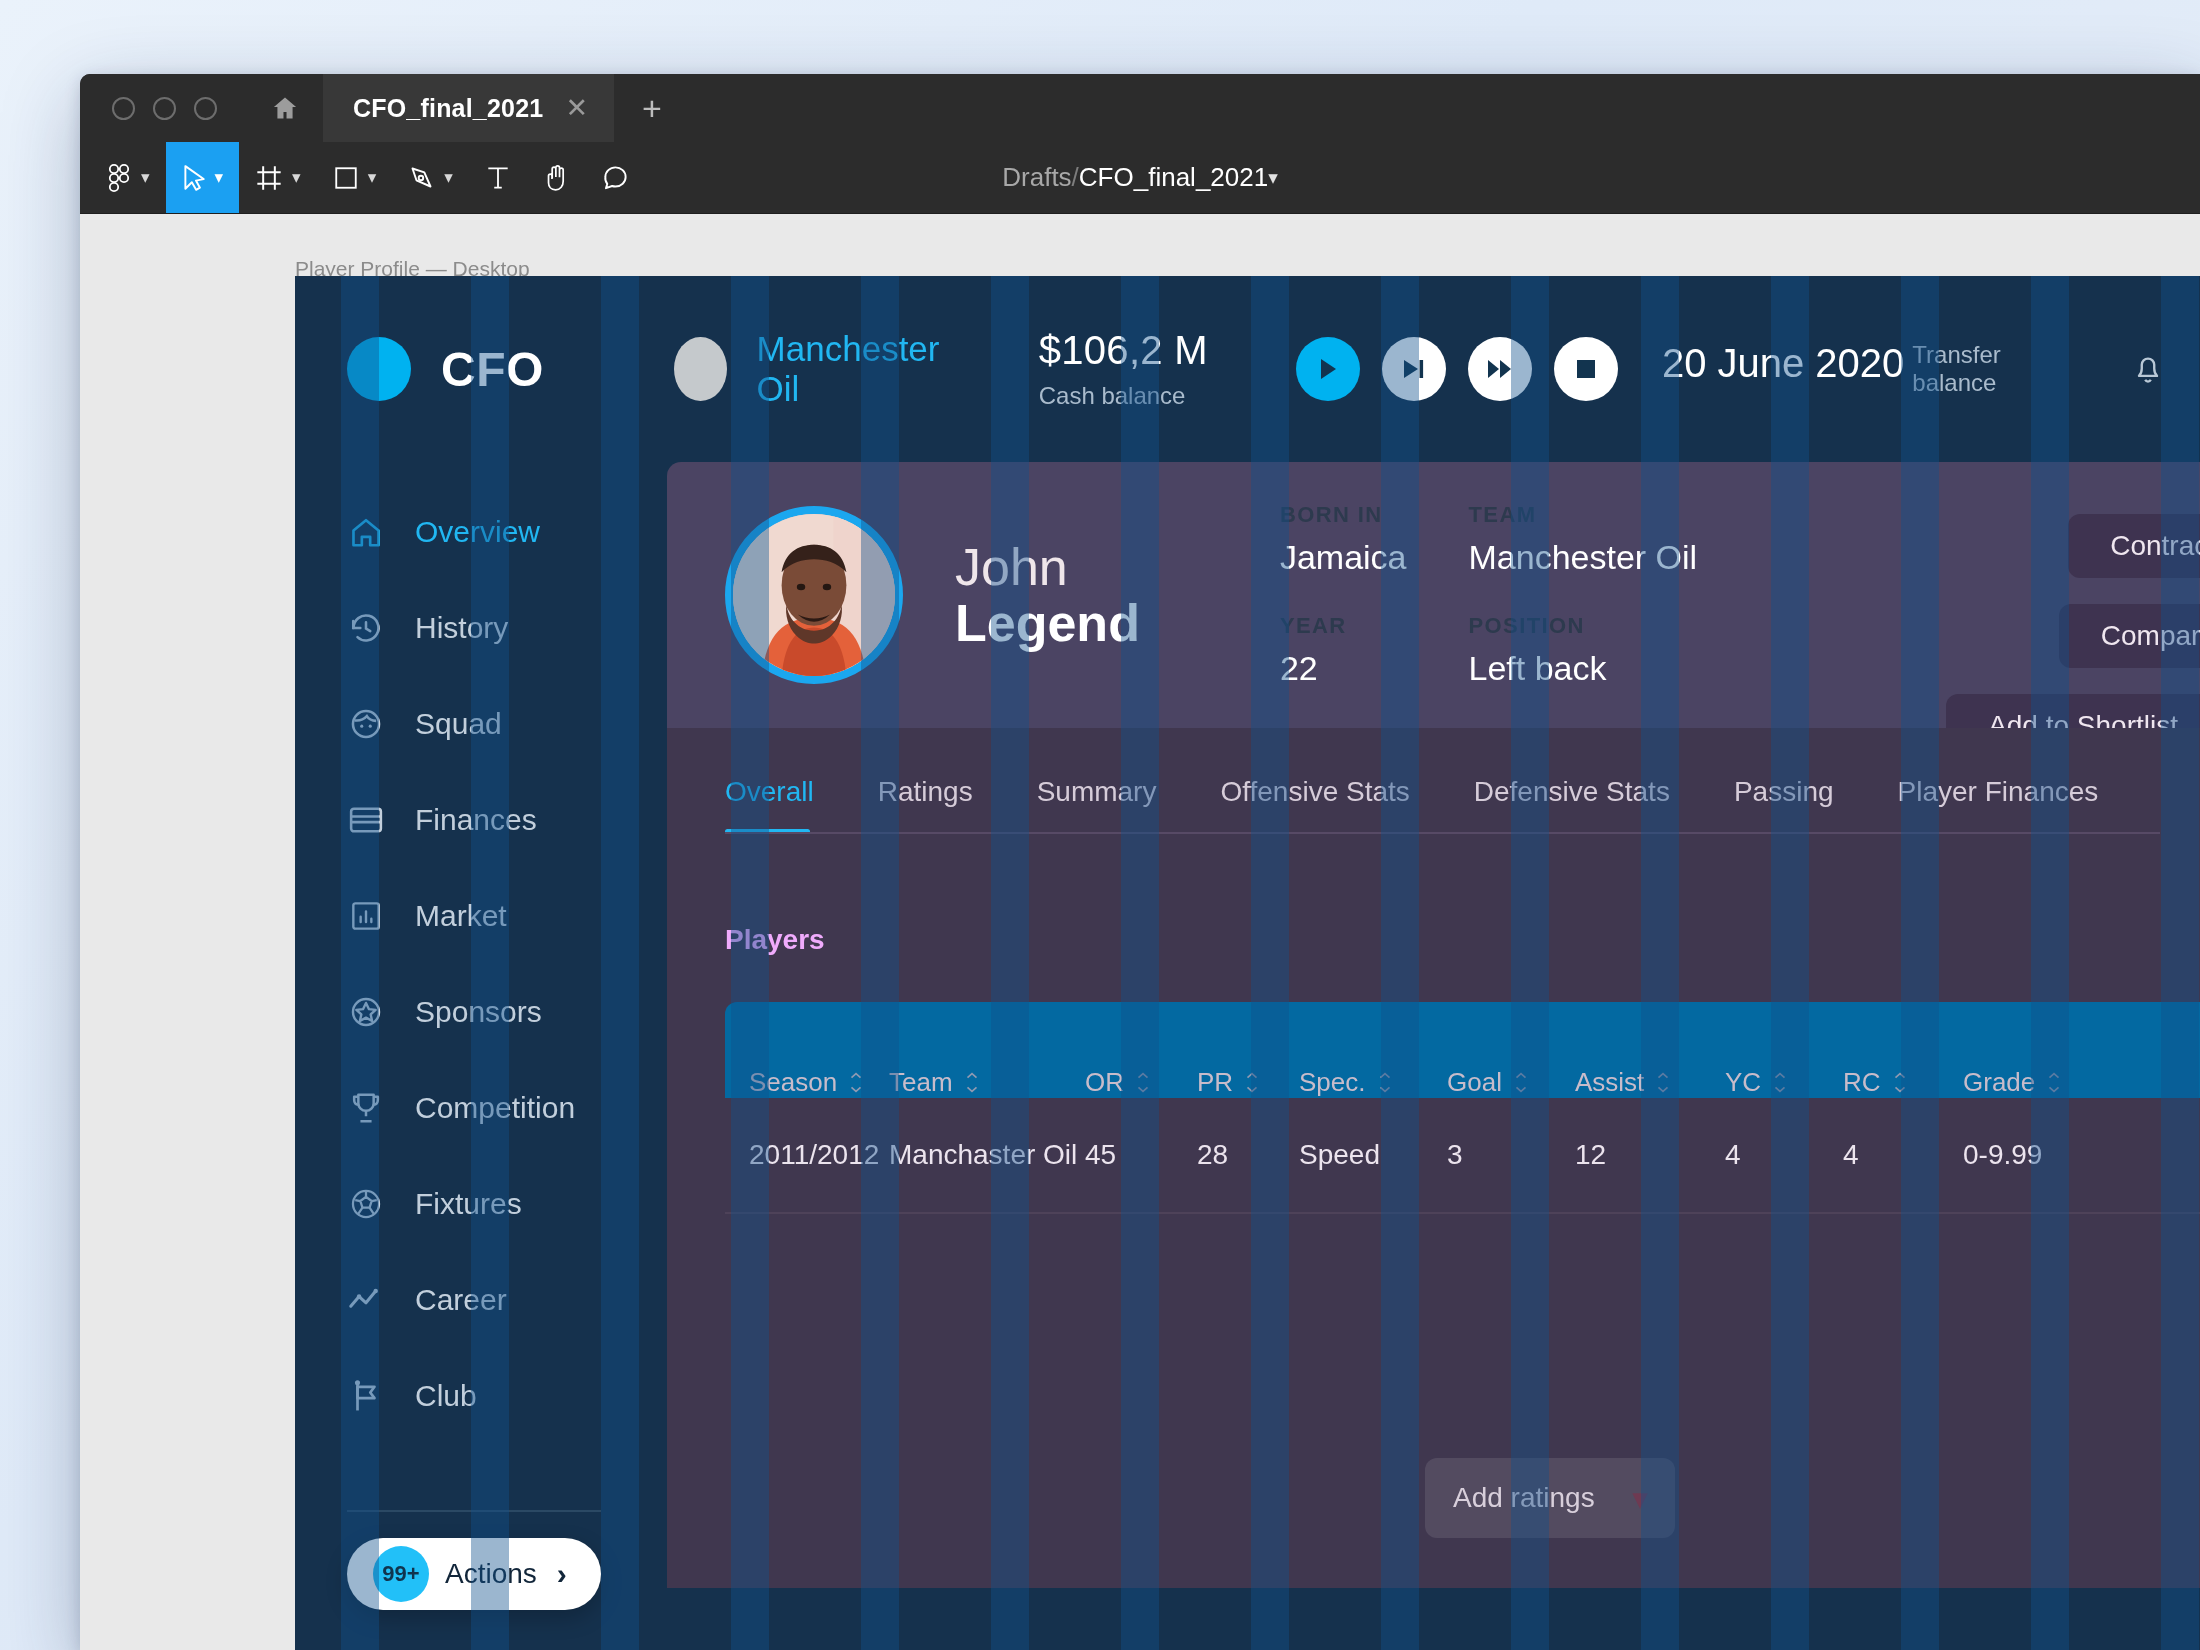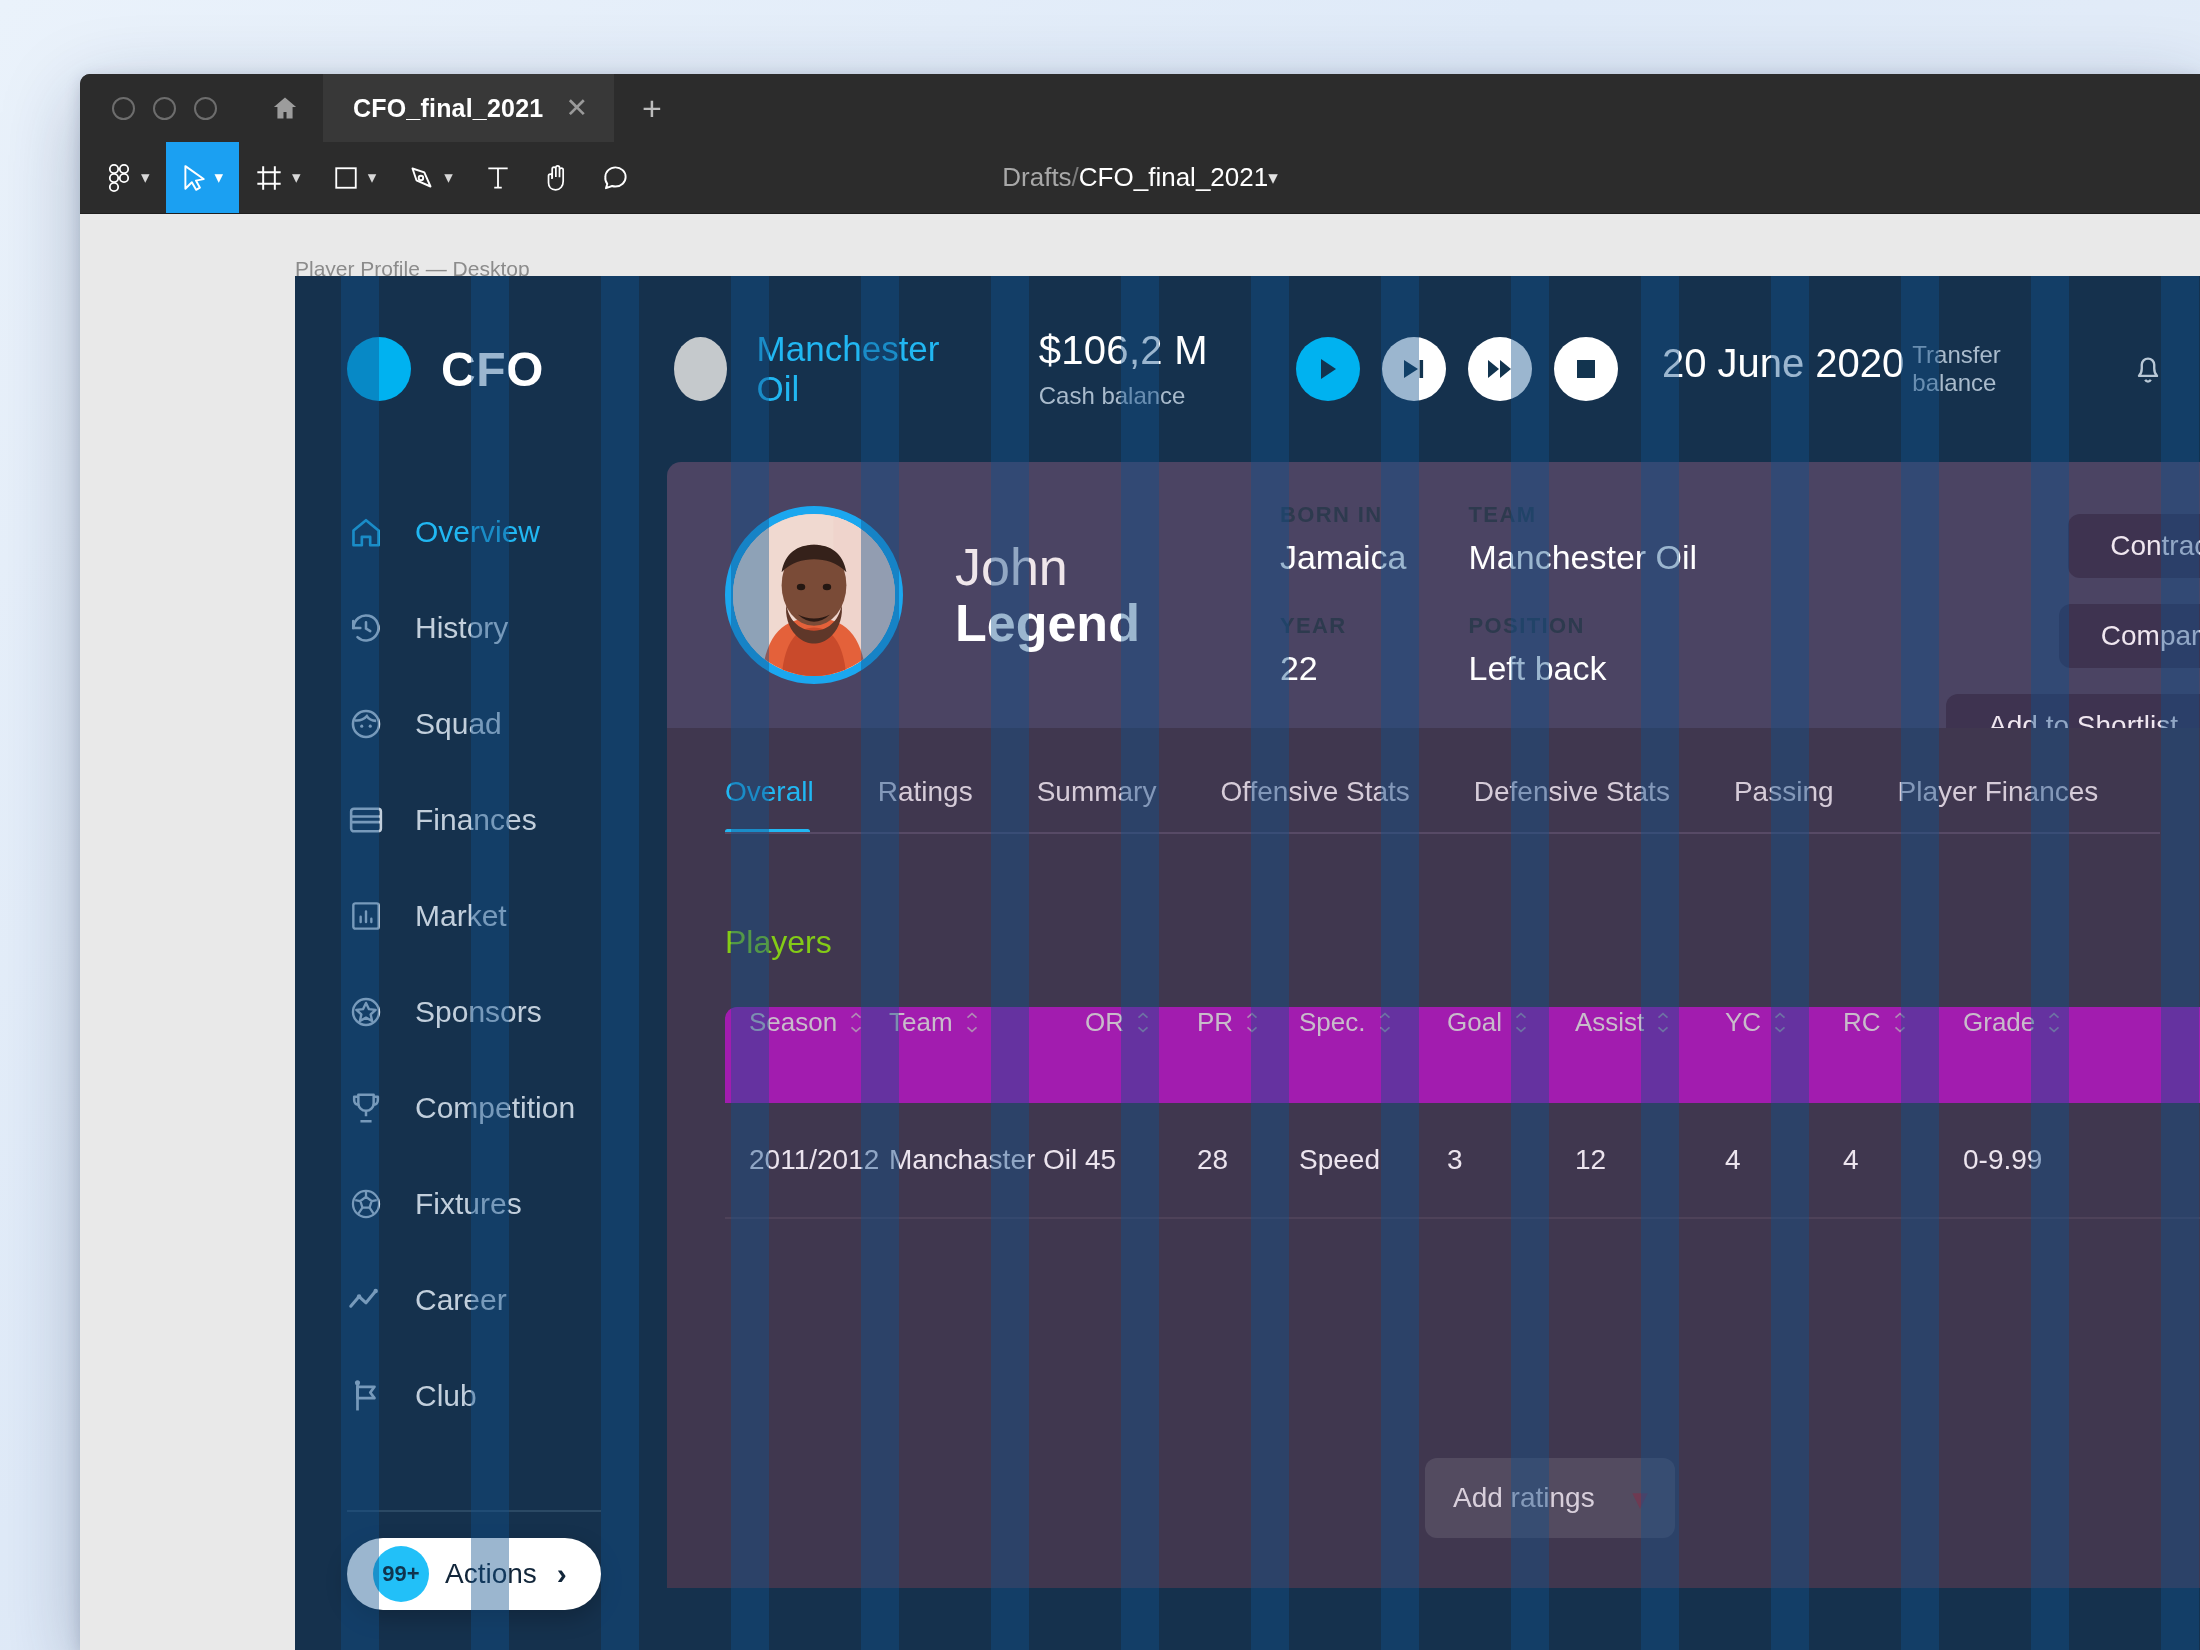--- a/index.html
+++ b/index.html
@@ -227,27 +227,27 @@
   .tab-item.active { color: #21b7f2; }
   .tab-item.active::after {
     content:""; position:absolute; left: 0; right: 4px; bottom: 0;
     height: 5px; background: #21b7f2; border-radius: 3px;
   }
   .tabs-rule {
     position: absolute; left: 58px; right: 40px; bottom: 0; height: 2px;
     background: #574a66;
   }
   .players-title {
-    color: #84cc16; font-size: 32px; font-weight: normal;
+    color: #f0abfc; font-size: 28px; font-weight: bold;
     padding: 90px 0 0 58px;
   }
   .table { margin: 46px 0 0 58px; margin-right: 0; }
   .thead {
-    display: flex; align-items: flex-start;
-    height: 96px; background: #a21caf; border-radius: 12px 0 0 0;
+    display: flex; align-items: flex-end;
+    height: 96px; background: #0369a1; border-radius: 12px 0 0 0;
   }
   .th { color: #c8bcca; font-size: 26px; display: flex; align-items: center; gap: 12px; white-space: nowrap;}
   .sorter { display: flex; flex-direction: column; gap: 3px; opacity: .8;}
   .trow { display: flex; align-items: center; height: 116px; border-bottom: 2px solid #4e4259;}
   .td { color: #ece4ee; font-size: 28px; white-space: nowrap;}
   .c-season { width: 164px; padding-left: 24px; }
   .c-team   { width: 196px; }
   .c-or     { width: 112px; }
   .c-pr     { width: 102px; }
   .c-spec   { width: 148px; }

